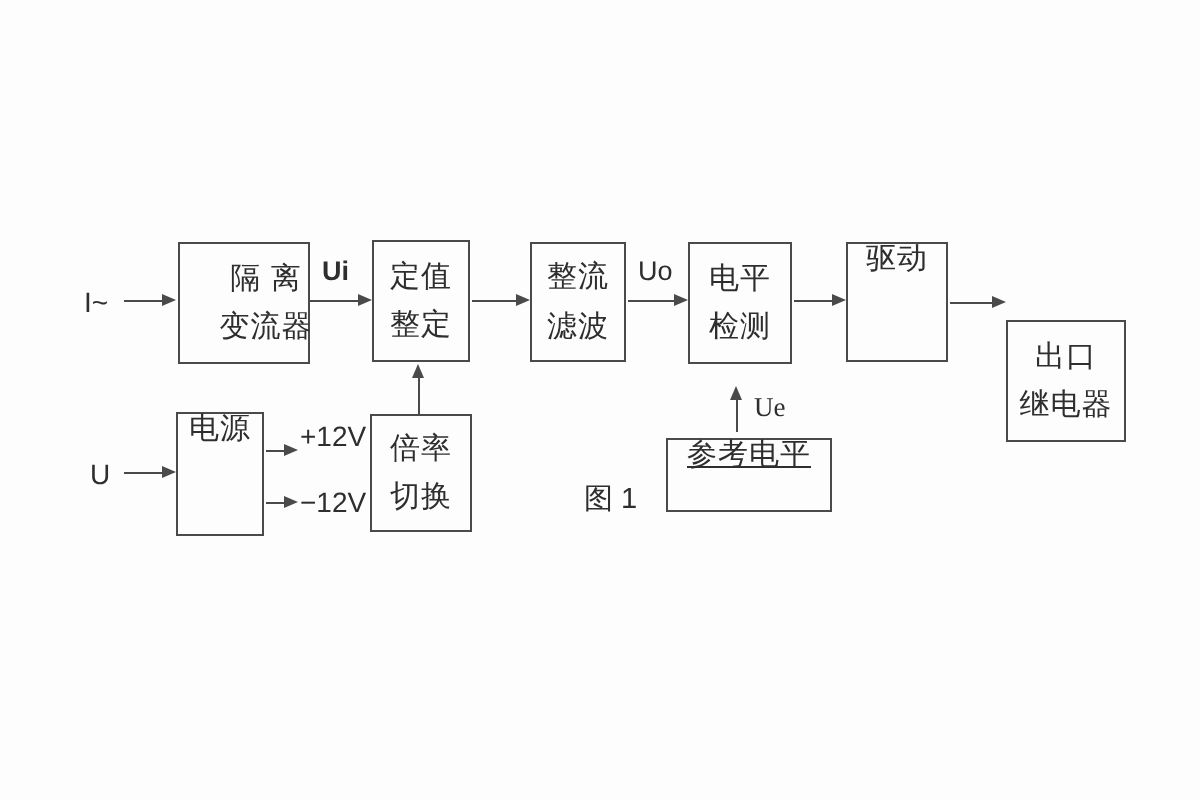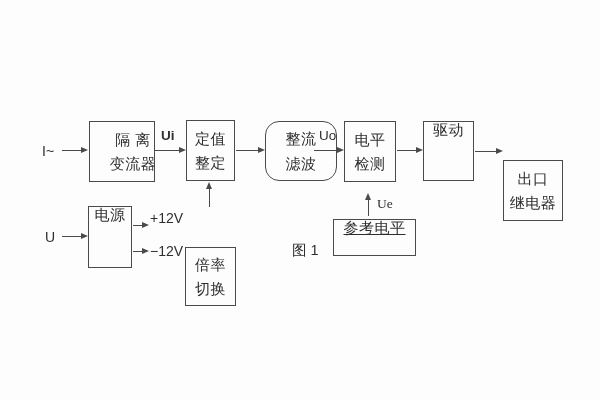--- a/index.html
+++ b/index.html
@@ -47,21 +47,21 @@
   <div class="block" style="left:89px;top:121px;width:66px;height:61px;padding-left:22px;">
     <span>隔 离</span>
     <span>变流器</span>
   </div>
 
   <div class="block" style="left:186px;top:120px;width:49px;height:61px;">
     <span>定值</span>
     <span>整定</span>
   </div>
 
-  <div class="block" style="left:265px;top:121px;width:72px;height:60px;border-radius:14px;">
+  <div class="block" style="left:265px;top:121px;width:48px;height:60px;">
     <span>整流</span>
     <span>滤波</span>
   </div>
 
   <div class="block" style="left:344px;top:121px;width:52px;height:61px;">
     <span>电平</span>
     <span>检测</span>
   </div>
 
   <div class="block single" style="left:423px;top:121px;width:51px;height:60px;">
@@ -70,21 +70,21 @@
 
   <div class="block" style="left:503px;top:122px;width:60px;height:61px;margin-top:38px;">
     <span>出口</span>
     <span>继电器</span>
   </div>
 
   <div class="block single" style="left:88px;top:206px;width:44px;height:62px;">
     <span>电源</span>
   </div>
 
-  <div class="block" style="left:185px;top:207px;width:51px;height:59px;margin-top:40px;">
+  <div class="block" style="left:185px;top:207px;width:51px;height:59px;">
     <span>倍率</span>
     <span>切换</span>
   </div>
 
   <div class="block single" style="left:333px;top:219px;width:83px;height:37px;text-decoration:underline;">
     <span>参考电平</span>
   </div>
 
   <span class="lbl" style="left:42px;top:144px;">I~</span>
   <span class="lbl" style="left:45px;top:230px;">U</span>

